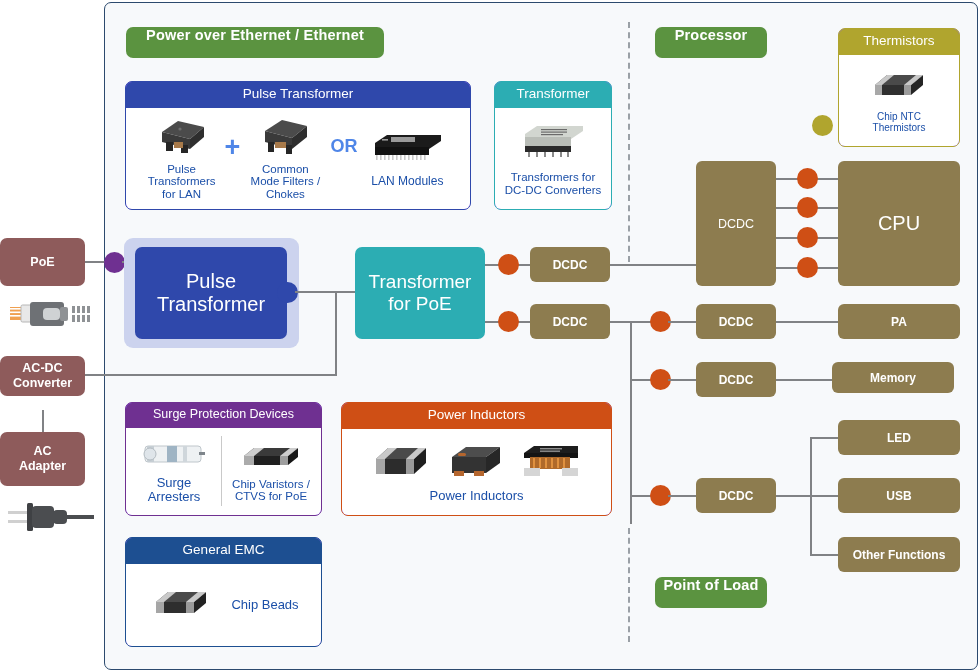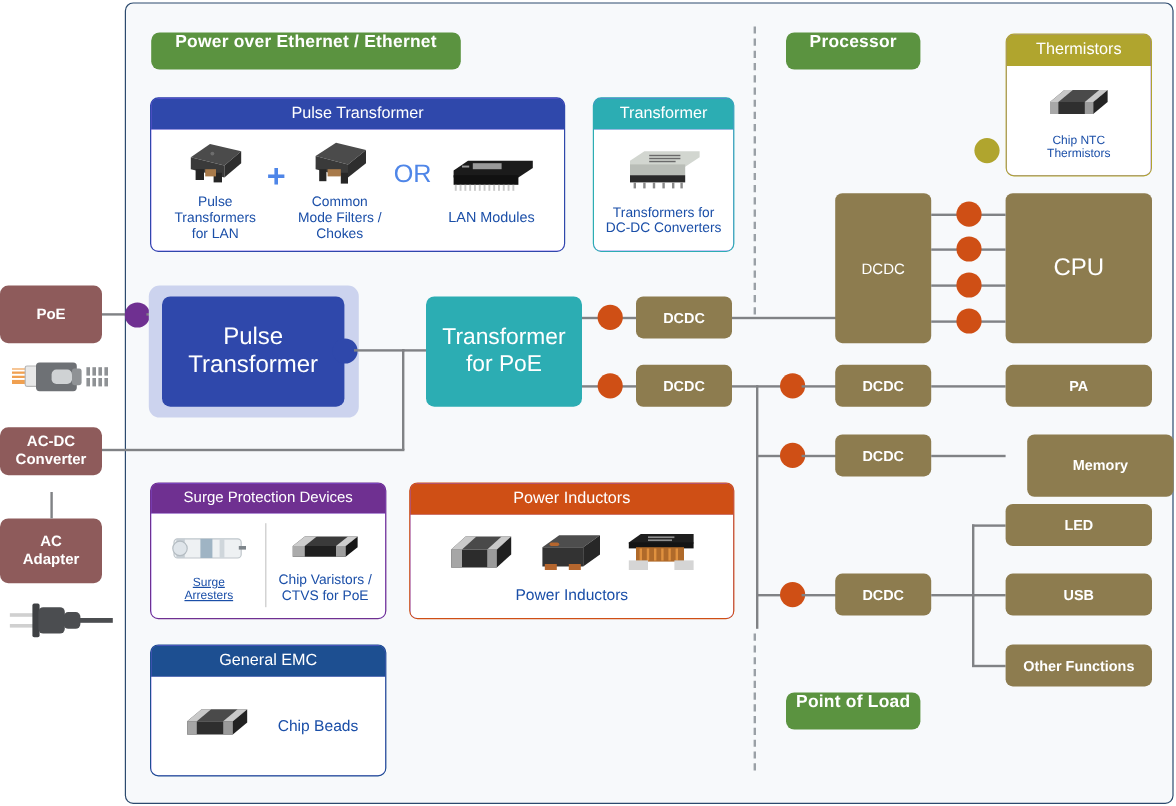--- a/index.html
+++ b/index.html
@@ -49,21 +49,21 @@
   
   #pt-halo{background:#ccd3ee;border-radius:9px;}
   #pt-box{background:#2f48ab;color:#fff;border-radius:7px;
           display:flex;align-items:center;justify-content:center;
           font-size:20px;text-align:center;line-height:1.15;}
   #tpoe-box{background:#2cadb3;color:#fff;border-radius:7px;
             display:flex;align-items:center;justify-content:center;
             font-size:19px;text-align:center;line-height:1.15;}
 
   .plus{color:#4f86e8;font-weight:bold;font-size:27px;}
-  .orr{color:#4f86e8;font-weight:normal;font-size:21px;}
+  .orr{color:#4f86e8;font-weight:bold;font-size:18px;}
   .vdiv{width:1px;background:#c9c9c9;}
 </style>
 </head>
 <body>
 
 <div class="abs src" style="left:0;top:238px;width:85px;height:48px;">
   <span>PoE</span>
 </div>
 
 <div class="abs" style="left:8px;top:298px;width:88px;height:32px;">
@@ -260,21 +260,21 @@
       <span>
         <svg width="70" height="32" viewBox="0 0 70 32">
           <rect x="6" y="8" width="56" height="16" rx="3" fill="#eef1f3" stroke="#bfc6cb"></rect>
           <rect x="8" y="8" width="7" height="16" fill="#c6ced4"></rect>
           <rect x="28" y="8" width="10" height="16" fill="#9fb4c4"></rect>
           <rect x="44" y="8" width="4" height="16" fill="#cfd6db"></rect>
           <circle cx="11" cy="16" r="6" fill="#dfe5ea" stroke="#b4bcc2"></circle>
           <rect x="60" y="14" width="6" height="3" fill="#7e858b"></rect>
         </svg>
       </span>
-      <span class="lbl" style="font-size:10px;white-space:pre-line;text-decoration:underline;">Surge
+      <span class="lbl" style="font-size:13px;white-space:pre-line;">Surge
 Arresters</span>
     </div>
     <div class="vdiv" style="height:70px;"></div>
     <div style="width:98px;display:flex;flex-direction:column;align-items:center;gap:2px;">
       <span>
         <svg width="66" height="32" viewBox="0 0 66 32">
           <path d="M6 16 L16 8 L60 8 L50 16 Z" fill="#3a3a3a"></path>
           <path d="M6 16 L50 16 L50 25 L6 25 Z" fill="#1f1f1f"></path>
           <path d="M50 16 L60 8 L60 17 L50 25 Z" fill="#161616"></path>
           <path d="M6 16 L16 8 L26 8 L16 16 Z" fill="#cdcdcd"></path>
@@ -439,21 +439,21 @@
 <div class="abs wire wire-h" style="left:776px;top:207px;width:62px;"></div>
 <div class="abs node" style="left:797px;top:197px;width:21px;height:21px;background:#cf4f15;"></div>
 <div class="abs wire wire-h" style="left:776px;top:237px;width:62px;"></div>
 <div class="abs node" style="left:797px;top:227px;width:21px;height:21px;background:#cf4f15;"></div>
 <div class="abs wire wire-h" style="left:776px;top:267px;width:62px;"></div>
 <div class="abs node" style="left:797px;top:257px;width:21px;height:21px;background:#cf4f15;"></div>
 
 <div class="abs blk" style="left:838px;top:304px;width:122px;height:35px;">
   <span>PA</span>
 </div>
-<div class="abs blk" style="left:856px;top:362px;width:122px;height:52px;">
+<div class="abs blk" style="left:832px;top:362px;width:122px;height:31px;">
   <span>Memory</span>
 </div>
 <div class="abs blk" style="left:838px;top:420px;width:122px;height:35px;">
   <span>LED</span>
 </div>
 <div class="abs blk" style="left:838px;top:478px;width:122px;height:35px;">
   <span>USB</span>
 </div>
 <div class="abs blk" style="left:838px;top:537px;width:122px;height:35px;">
   <span>Other Functions</span>

